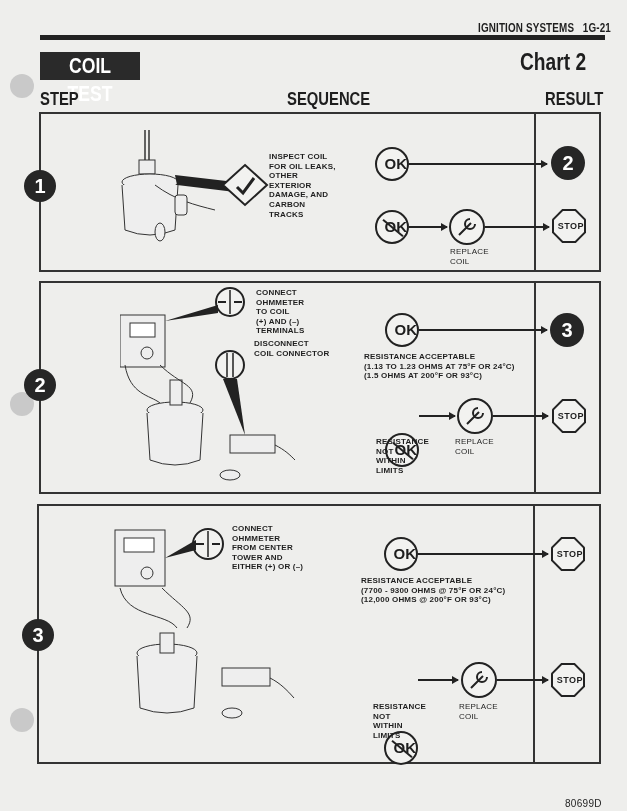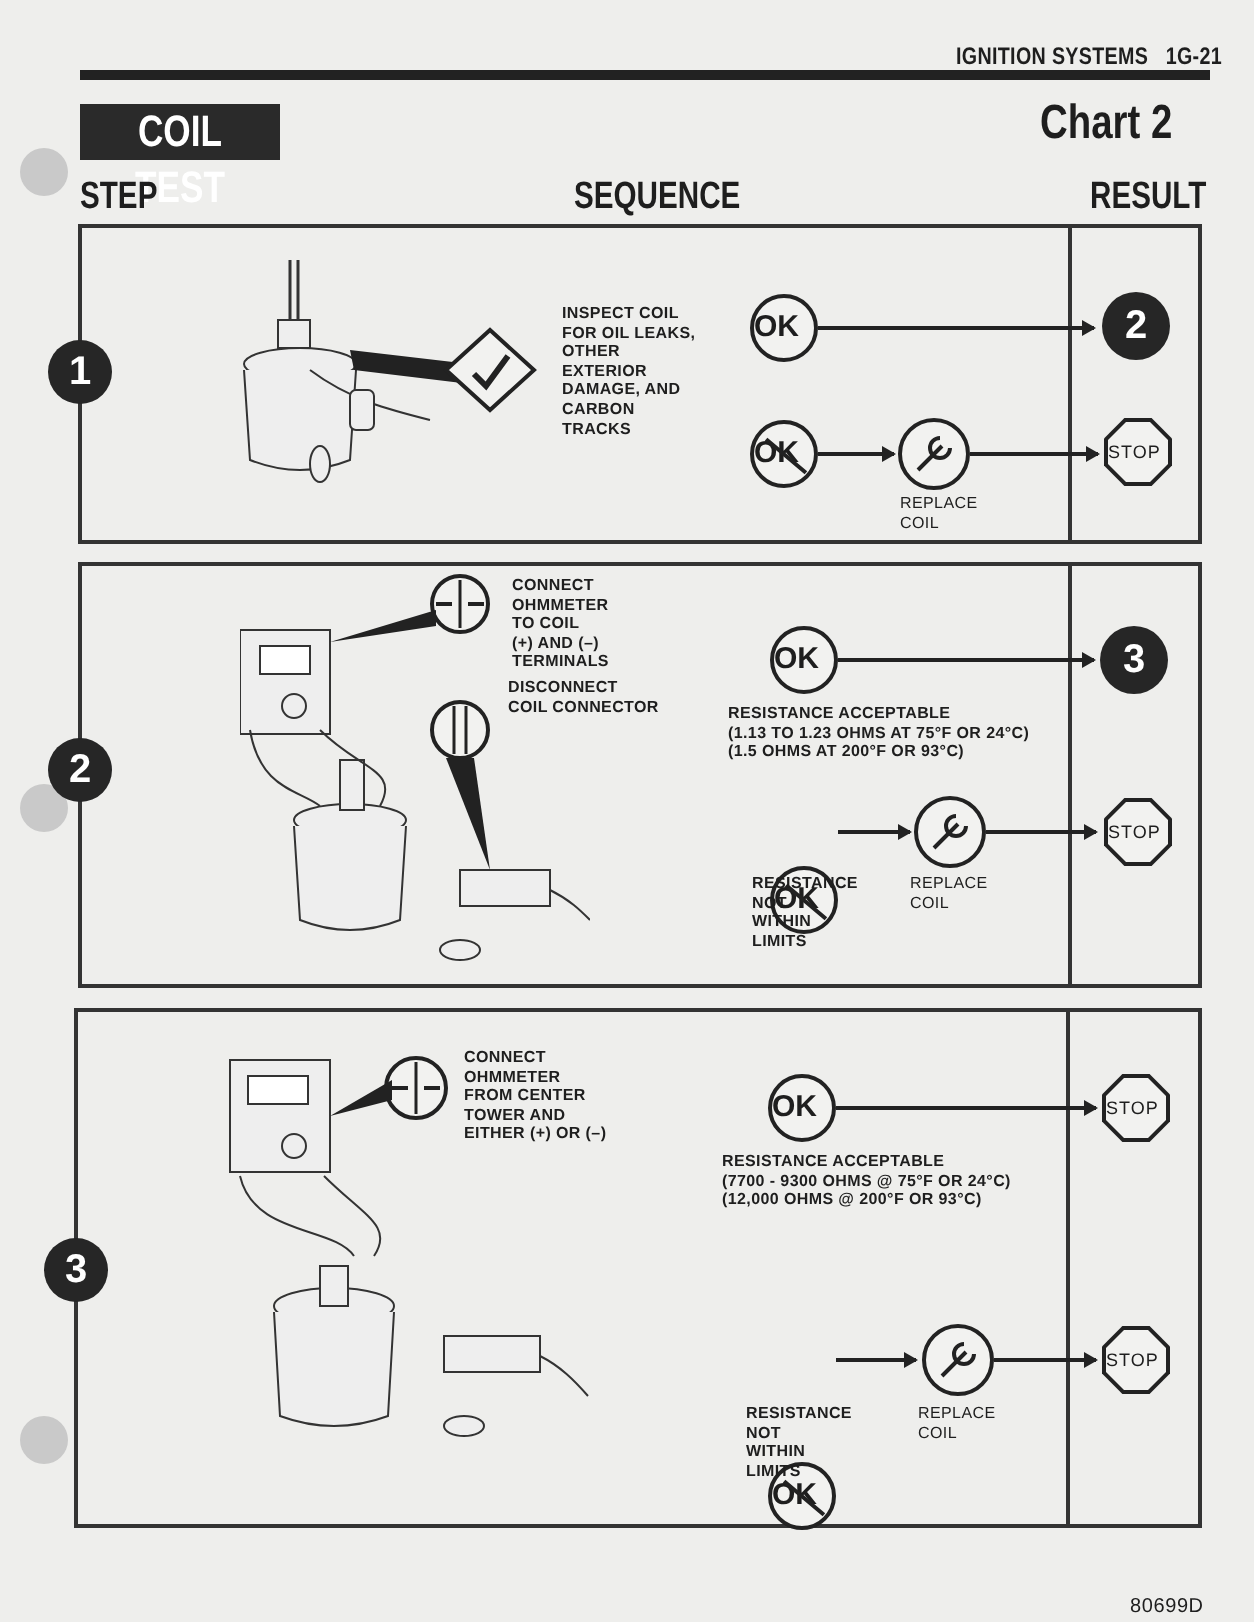--- a/index.html
+++ b/index.html
@@ -40,41 +40,41 @@
   .res-badge {
     width:34px; height:34px; border-radius:50%; background:#262626; color:#fff;
     font-weight:bold; font-size:20px; line-height:34px; text-align:center;
   }
   .caption {
     font-size:8px; font-weight:bold; line-height:9.6px; white-space:pre-line;
     letter-spacing:0.2px;
   }
   .ok-circle {
     width:30px; height:30px; border:2px solid #222; border-radius:50%;
-    font-weight:bold; font-size:15px; line-height:30px; text-align:left; background:#f2f2f0;
+    font-weight:bold; font-size:15px; line-height:30px; text-align:right; background:#f2f2f0;
   }
   .nok { position:relative; }
   .nok::after {
     content:""; position:absolute; left:3px; top:15px; width:26px; height:2px;
     background:#222; transform:rotate(40deg);
   }
   .circle-icon { width:32px; height:32px; border:2px solid #222; border-radius:50%; background:#f2f2f0; }
   .arrow-line { height:1.5px; background:#222; }
   .arrow-line::after {
     content:""; position:absolute; right:-1px; top:-3px;
     border-left:7px solid #222; border-top:4px solid transparent; border-bottom:4px solid transparent;
   }
   .stop-sign {
     width:34px; height:34px; background:#222;
     clip-path:polygon(30% 0,70% 0,100% 30%,100% 70%,70% 100%,30% 100%,0 70%,0 30%);
   }
   .stop-inner {
     position:absolute; left:2px; top:2px; width:30px; height:30px; background:#f2f2f0;
     clip-path:polygon(30% 0,70% 0,100% 30%,100% 70%,70% 100%,30% 100%,0 70%,0 30%);
-    font-size:9px; line-height:30px; text-align:left; letter-spacing:0.5px;
+    font-size:9px; line-height:30px; text-align:right; letter-spacing:0.5px;font-weight:bold;
   }
   .footer-code { left:565px; top:798px; font-size:10px; letter-spacing:0.3px; }
 </style>
 </head>
 <body>
 
 <div class="abs header-text">
   <span>IGNITION SYSTEMS</span>
   &nbsp;&nbsp;<span>1G-21</span>
 </div>
@@ -100,21 +100,21 @@
   <rect x="24" y="30" width="16" height="14" fill="#eee" stroke="#333"></rect>
   <ellipse cx="35" cy="52" rx="28" ry="8" fill="#eee" stroke="#333"></ellipse>
   <path d="M7 55 L10 100 Q35 110 60 100 L63 55" fill="#eee" stroke="#333"></path>
   <polygon points="60,45 120,52 120,62 62,55" fill="#222"></polygon>
   <polygon points="130,35 152,55 130,75 108,55" fill="#f2f2f0" stroke="#222" stroke-width="2"></polygon>
   <path d="M122 57 L128 63 L139 48" stroke="#222" stroke-width="3" fill="none"></path>
   <path d="M40 55 C60 70 80 75 100 80" stroke="#333" fill="none"></path>
   <rect x="60" y="65" width="12" height="20" rx="3" fill="#eee" stroke="#333"></rect>
   <ellipse cx="45" cy="102" rx="5" ry="9" fill="#eee" stroke="#333"></ellipse>
 </svg>
-<div class="abs caption" style="left:281px;top:152px">INSPECT COIL
+<div class="abs caption" style="left:269px;top:152px">INSPECT COIL
 FOR OIL LEAKS,
 OTHER
 EXTERIOR
 DAMAGE, AND
 CARBON
 TRACKS</div>
 
 <div class="abs ok-circle" style="left:375px;top:147px">OK</div>
 <div class="abs arrow-line" style="left:409px;top:163px;width:138px"></div>
 <div class="abs res-badge" style="left:551px;top:146px">2</div>

